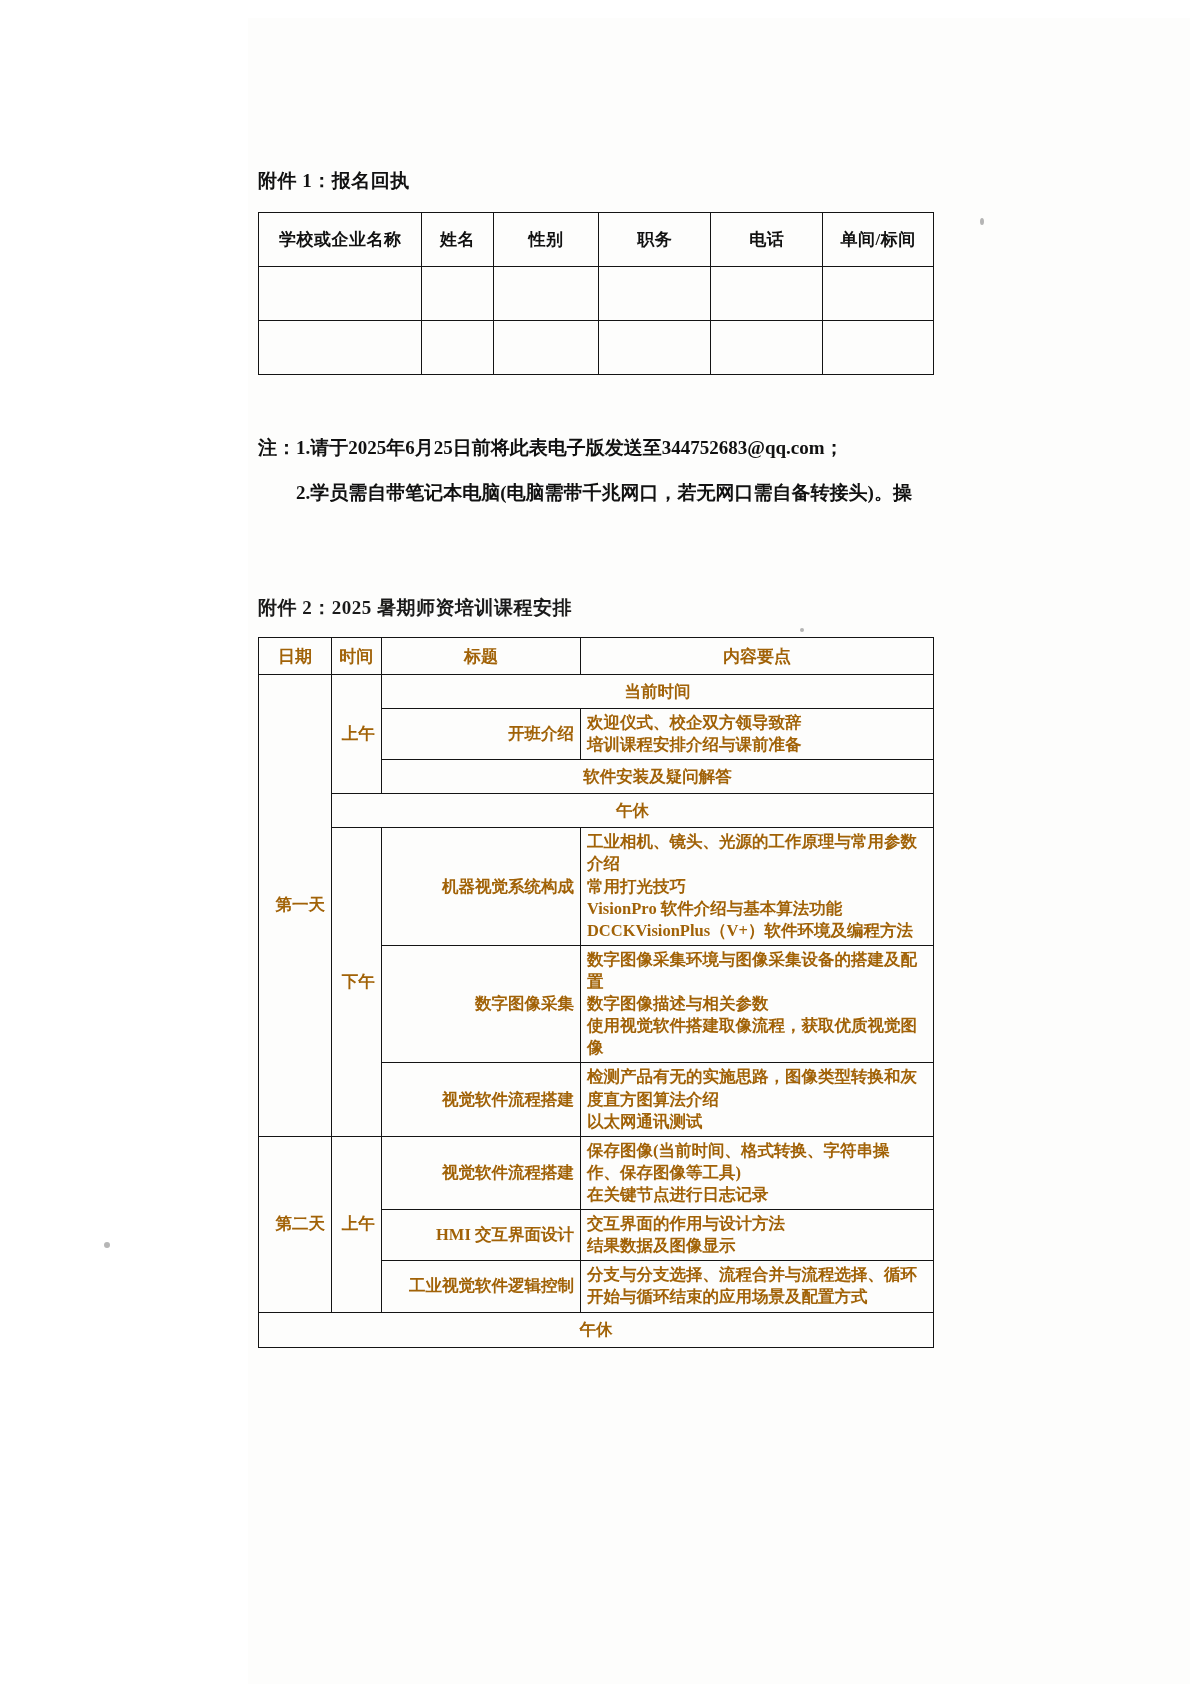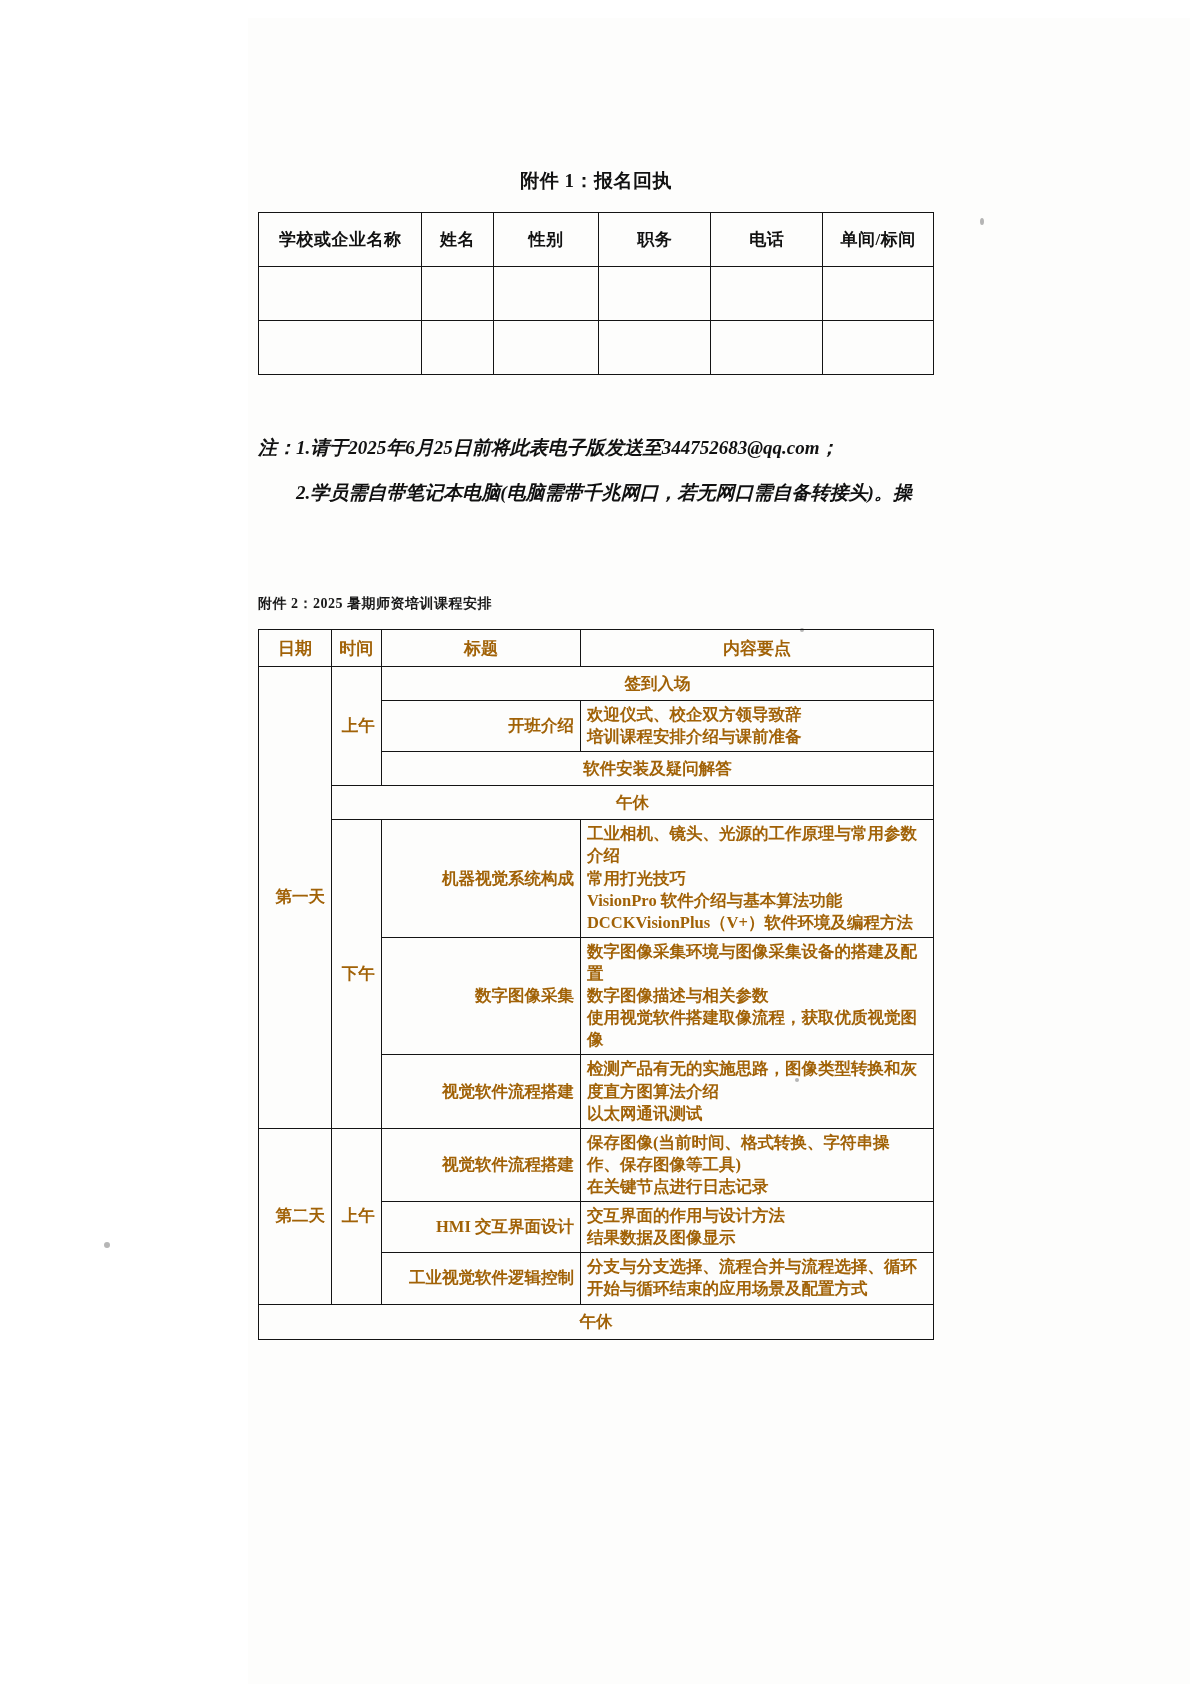--- a/index.html
+++ b/index.html
@@ -41,21 +41,20 @@
     top: 168px;
     width: 676px;
   }
 
   .section-title {
     font-weight: bold;
     font-size: 19px;
     letter-spacing: 0.5px;
     margin-bottom: 18px;
     color: #111;
-    text-align: center;
   }
 
   
   table.tbl {
     border-collapse: collapse;
     width: 100%;
     table-layout: fixed;
   }
   table.tbl td, table.tbl th {
     border: 1.6px solid #141414;
@@ -75,31 +74,30 @@
     height: 39px;
   }
 
   
   .notes {
     margin-top: 54px;
     font-size: 19px;
     font-weight: bold;
     line-height: 1.95;
     color: #111;
-    font-style: italic;
   }
   .note-line { white-space: normal; }
   .note-hang { text-indent: 38px; }
 
   
   .title2 {
     margin-top: 76px;
     margin-bottom: 16px;
     font-weight: bold;
-    font-size: 14px;
+    font-size: 19px;
     letter-spacing: 0.5px;
   }
   table.t2 {
     border-collapse: collapse;
     width: 100%;
     table-layout: fixed;
   }
   table.t2 td, table.t2 th {
     border: 1.5px solid #141414;
     color: #a16207;
@@ -216,21 +214,21 @@
           <th>时间</th>
           <th>标题</th>
           <th>内容要点</th>
         </tr>
       </thead>
       <tbody>
 
         <tr>
           <td class="c-day" rowspan="7">第一天</td>
           <td class="c-time" rowspan="3">上午</td>
-          <td class="c-full" colspan="2" style="height:27px">签到入场</td>
+          <td class="c-full" colspan="2" style="height:27px">当前时间</td>
         </tr>
 
         <tr>
           <td class="c-title">开班介绍</td>
           <td class="c-points">
             <span class="pt">欢迎仪式、校企双方领导致辞</span>
             <span class="pt">培训课程安排介绍与课前准备</span>
           </td>
         </tr>
 

